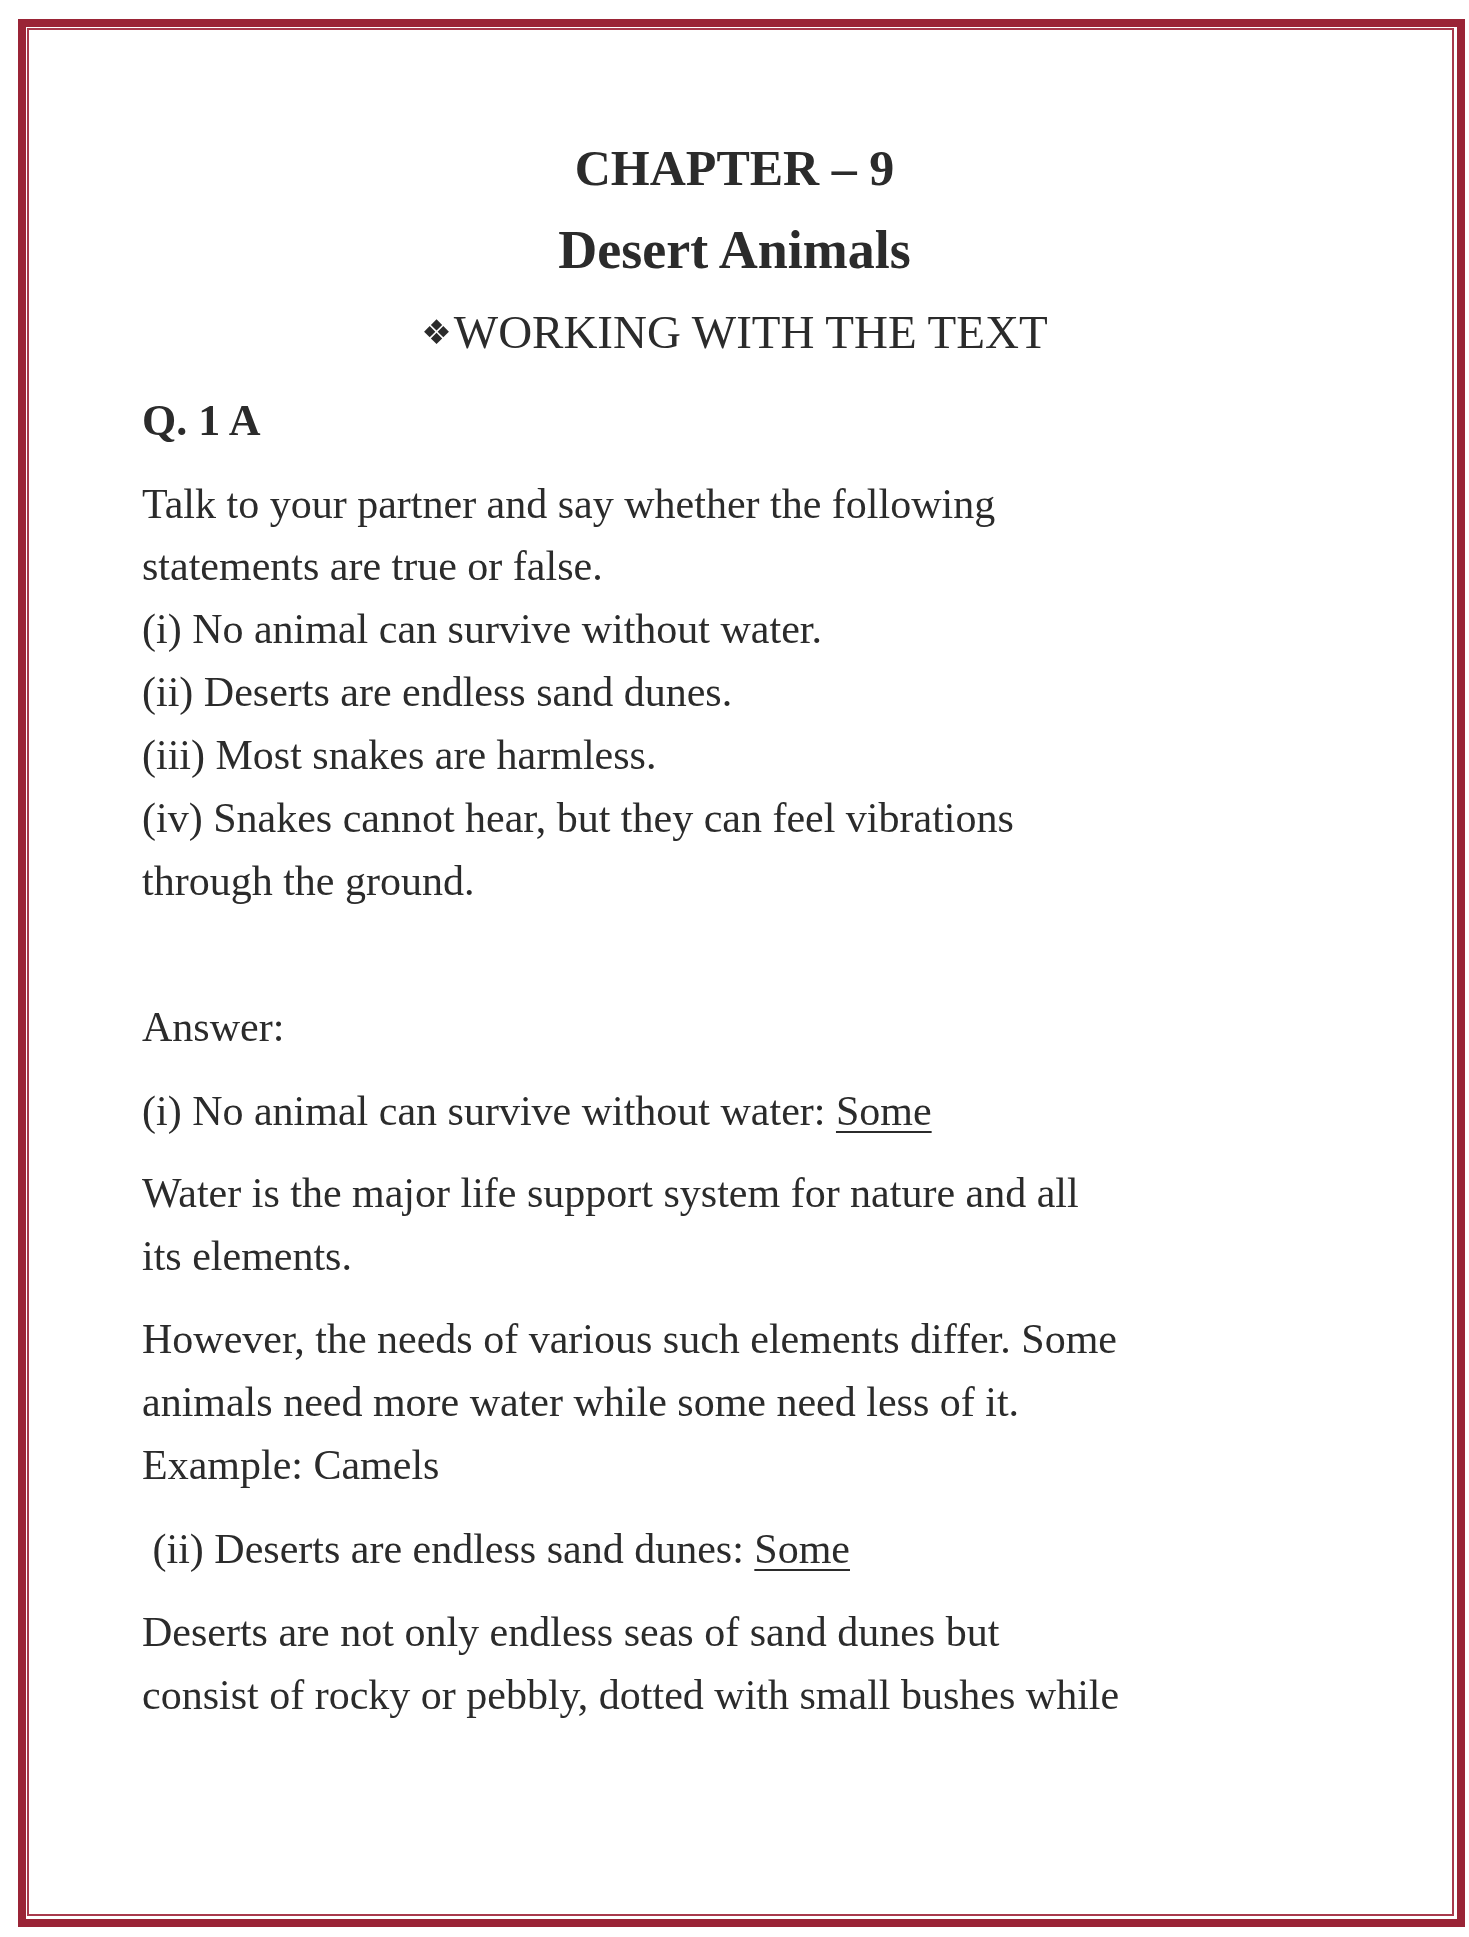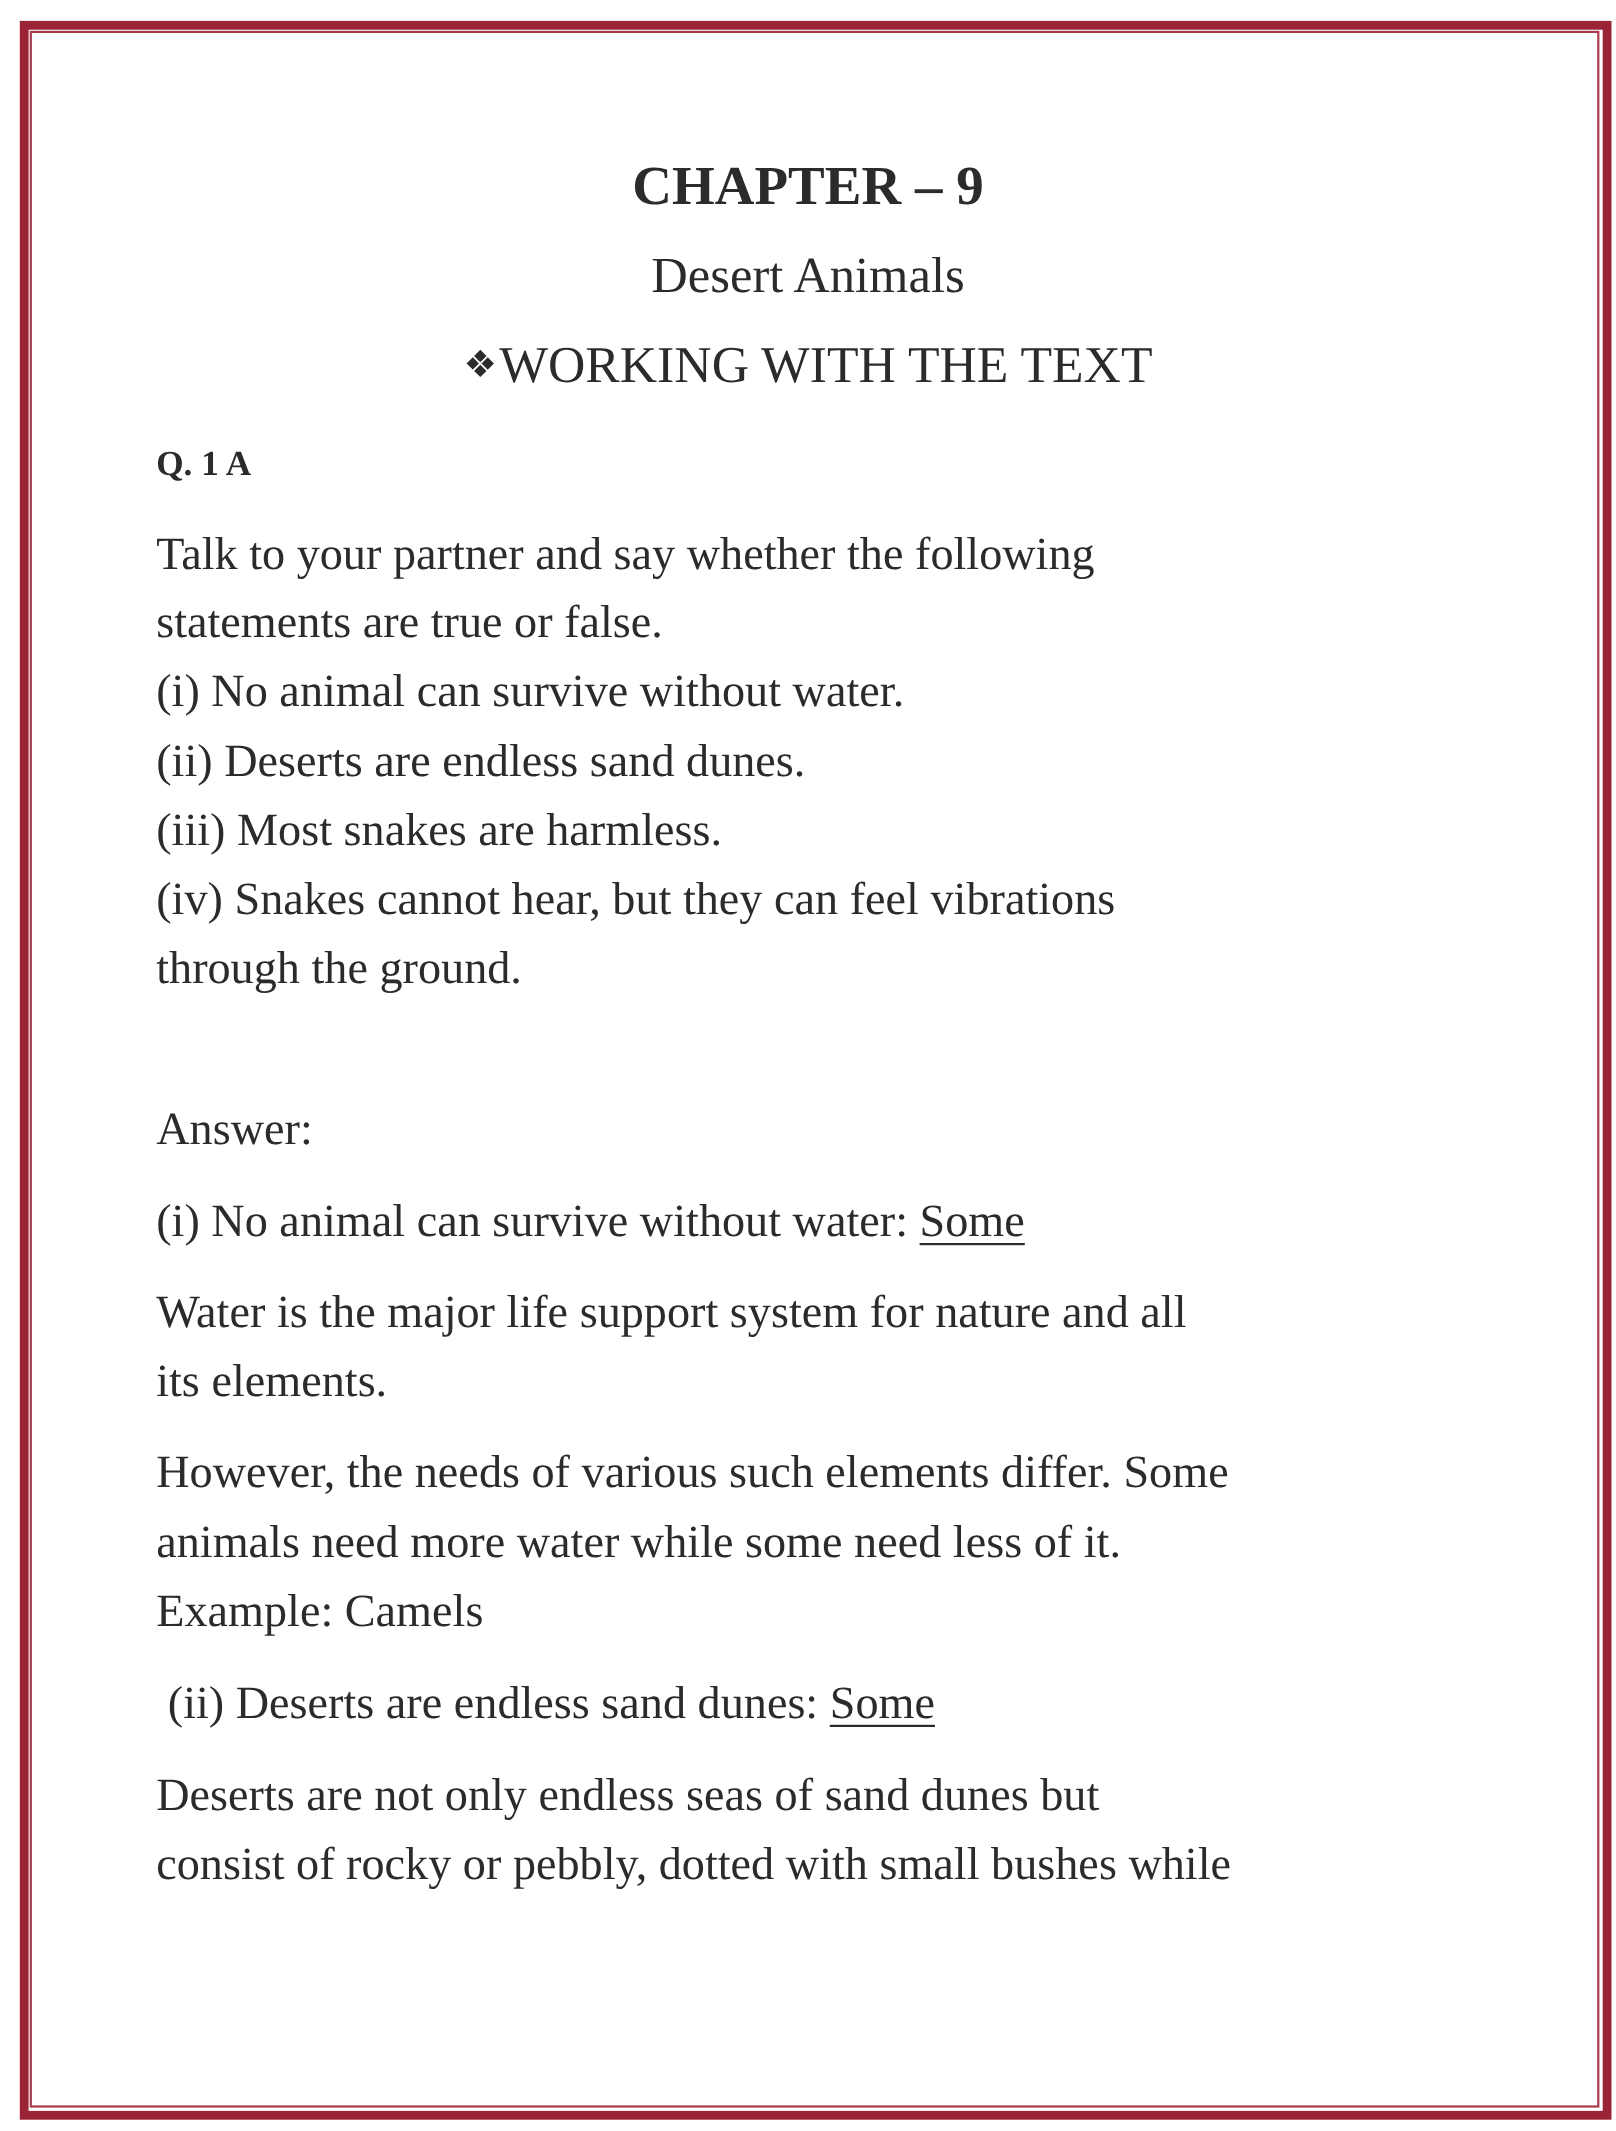--- a/index.html
+++ b/index.html
@@ -48,22 +48,22 @@
       white-space: nowrap;
     }
     .chapter {
       top: 138px;
       font-size: 50px;
       font-weight: bold;
       line-height: 60px;
     }
     .subtitle {
       top: 222px;
-      font-size: 46px;
-      font-weight: normal;
+      font-size: 54px;
+      font-weight: bold;
       line-height: 56px;
     }
     .section {
       top: 303px;
       font-size: 47px;
       font-weight: normal;
       line-height: 58px;
     }
     .section .bullet {
       font-family: "DejaVu Sans", sans-serif;
@@ -73,21 +73,21 @@
     }
     .line {
       position: absolute;
       left: 142px;
       font-size: 42px;
       line-height: 52px;
       white-space: nowrap;
     }
     .qlabel {
       font-weight: bold;
-      font-size: 32px;
+      font-size: 44px;
     }
     .ans {
       text-decoration: underline;
       text-underline-offset: 6px;
       text-decoration-thickness: 2px;
     }
   </style>
 </head>
 <body>
 

